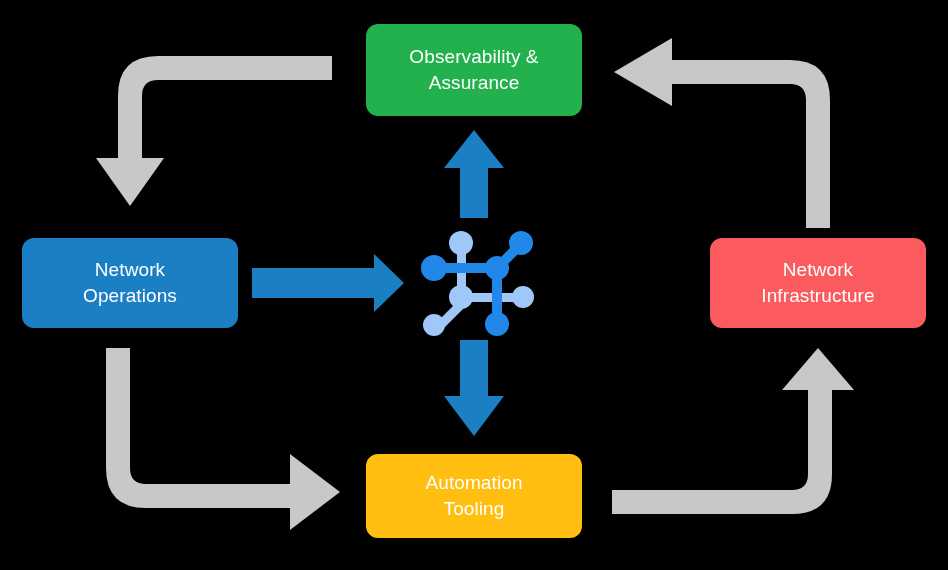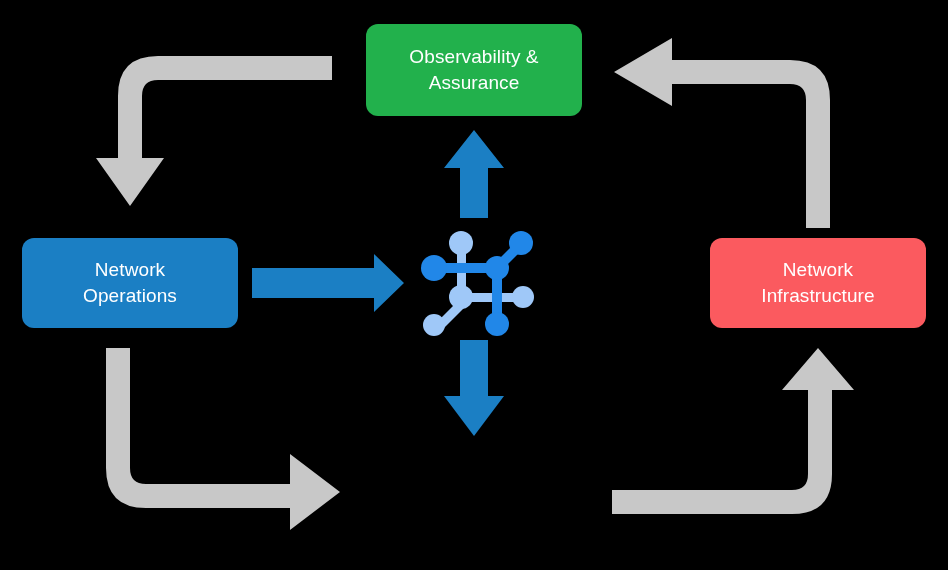--- a/index.html
+++ b/index.html
@@ -164,14 +164,18 @@
   <div id="box-operations" class="node-box" style="background: rgb(27, 127, 196); color: rgb(255, 255, 255);">
     <span class="node-label">Network
 Operations</span>
   </div>
 
   <div id="box-infrastructure" class="node-box" style="background: rgb(251, 90, 95); color: rgb(255, 255, 255);">
     <span class="node-label">Network
 Infrastructure</span>
   </div>
 
+  <div id="box-automation" class="node-box" style="background: rgb(255, 190, 16); color: rgb(255, 255, 255);">
+    <span class="node-label">Automation
+Tooling</span>
+  </div>
 
 </div>
 
 </body></html>

